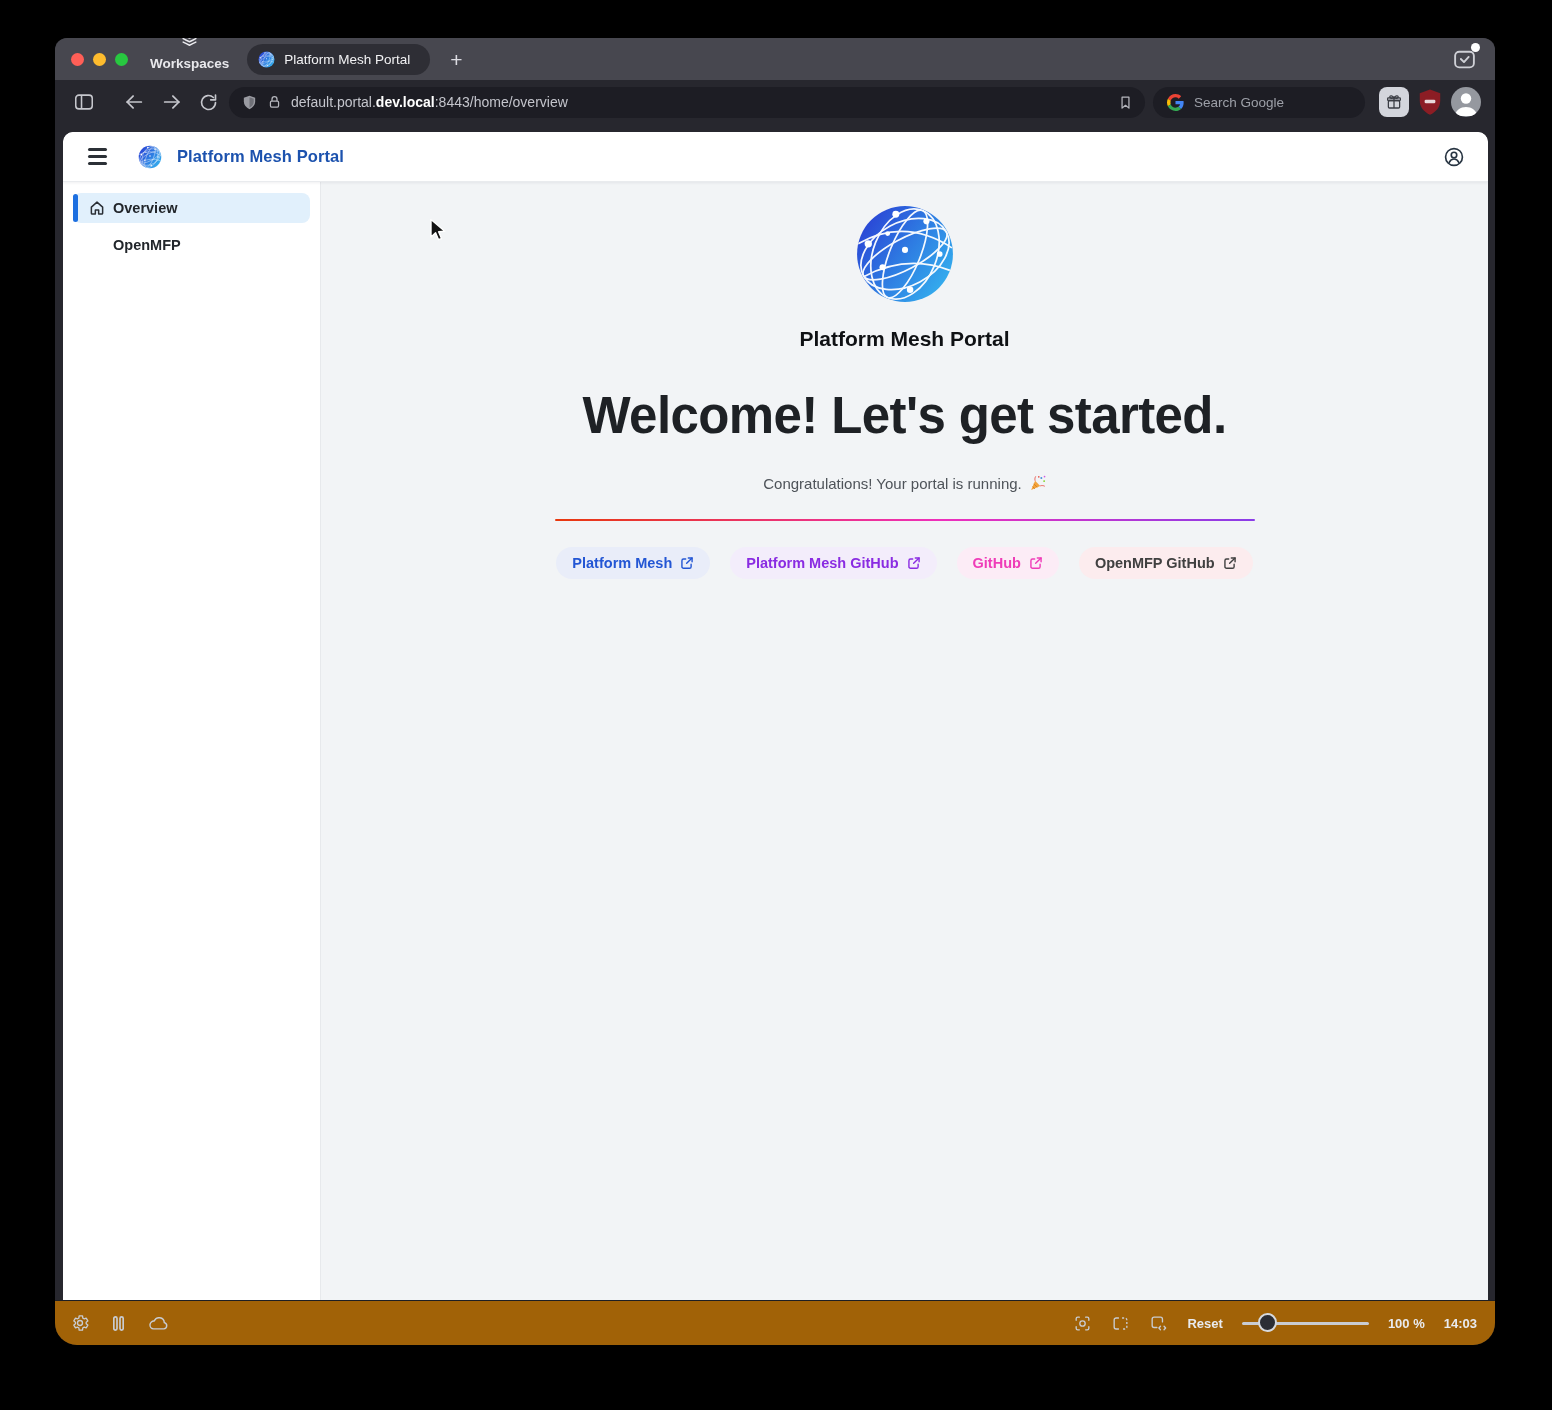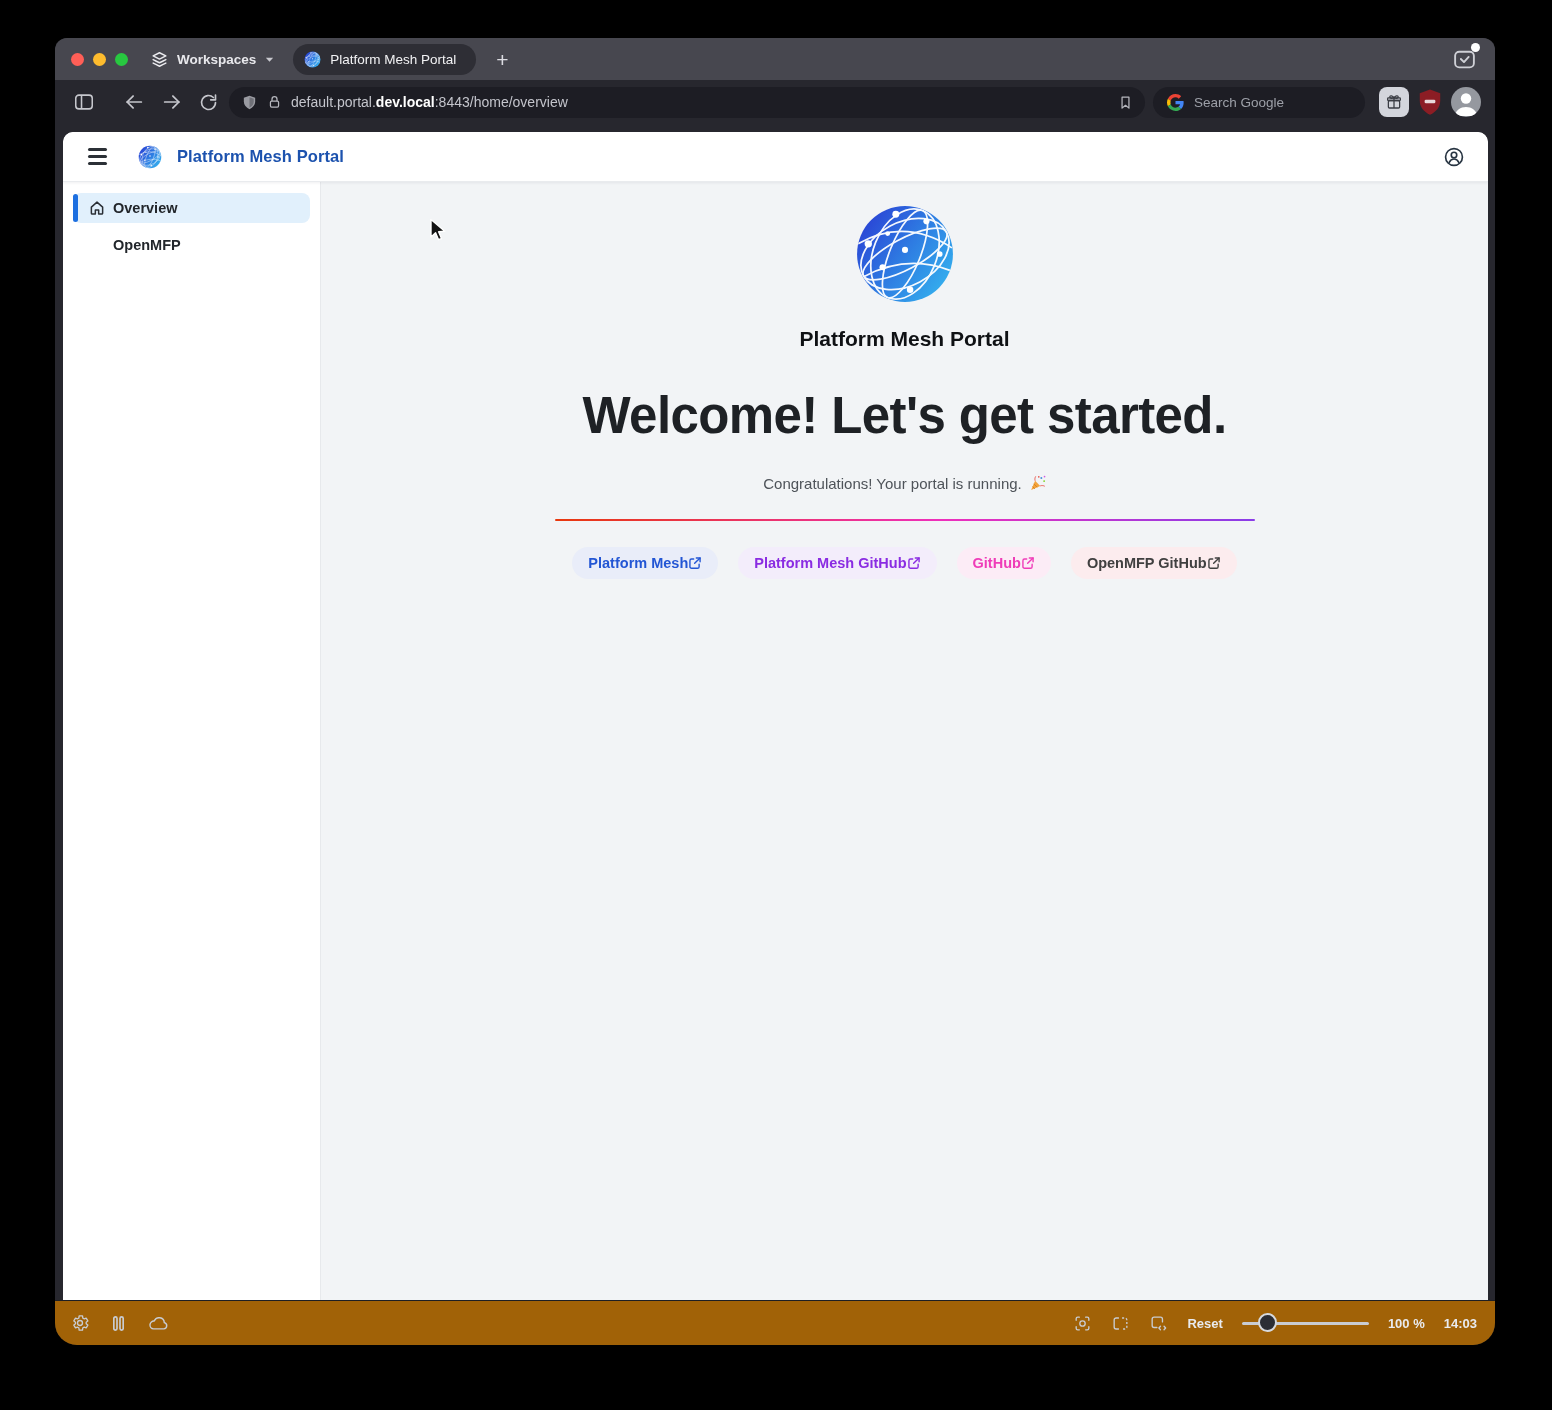--- a/index.html
+++ b/index.html
@@ -6,21 +6,21 @@
   *{box-sizing:border-box;}
   .stage{position:relative;width:1552px;height:1410px;background:#000;overflow:hidden;
          font-family:"Liberation Sans",sans-serif;-webkit-font-smoothing:antialiased;}
   .window{position:absolute;left:55px;top:38px;width:1440px;height:1307px;background:#27272e;
           border-radius:12px 12px 22px 22px;overflow:hidden;display:flex;flex-direction:column;}
 
   
   .tabbar{height:42px;background:#47474f;display:flex;align-items:center;padding:0 16px;flex:none;}
   .traffic{display:flex;gap:9px;margin-right:22px;}
   .tdot{width:13px;height:13px;border-radius:50%;}
-  .workspaces{display:flex;align-items:center;gap:8px;color:#e8e8ec;font-size:13.5px;font-weight:700;margin-right:18px;cursor:default;}
+  .workspaces{display:flex;align-items:center;gap:8px;color:#e8e8ec;font-size:13.5px;font-weight:700;margin-right:18px;cursor:default;flex-direction:column;}
   .tab{height:31px;background:#2e2e35;border-radius:16px;display:flex;align-items:center;gap:9px;
        padding:0 20px 0 11px;color:#f2f2f4;font-size:13.5px;font-weight:500;min-width:170px;}
   .newtab{color:#dcdce2;font-size:21px;font-weight:400;margin-left:14px;background:none;border:none;line-height:1;}
   .updates{margin-left:auto;position:relative;width:30px;height:26px;display:grid;place-items:center;}
   .updates .notif{position:absolute;right:-1px;top:-3px;width:9px;height:9px;border-radius:50%;background:#fff;}
 
   
   .navbar{height:44px;background:#27272e;display:flex;align-items:center;padding:12px 14px;flex:none;}
   .navico{display:grid;place-items:center;width:30px;height:30px;flex:none;}
   .urlbar{flex:1;height:31px;background:#1d1d24;border-radius:16px;display:flex;align-items:center;
@@ -57,21 +57,21 @@
   .breadcrumb .home{color:#3d74cc;margin-right:4px;}
   .breadcrumb .sep{color:#555b63;margin-right:4px;}
   .hero{display:flex;flex-direction:column;align-items:center;text-align:center;margin-top:21px;}
   .hero-globe{width:102px;height:102px;}
   .hero-brand{margin-top:22px;font-size:21px;font-weight:700;color:#0f1114;}
   .hero-heading{margin-top:35px;font-size:51px;font-weight:600;color:#1e2125;letter-spacing:-.6px;}
   .hero-msg{margin-top:30px;font-size:15px;color:#4e5359;display:flex;align-items:center;gap:7px;}
   .divider{margin-top:27px;width:700px;height:2px;border-radius:1px;
            background:linear-gradient(90deg,#e8380d,#ee2fbb 55%,#8a3ce8);}
   .links{margin-top:26px;display:flex;gap:20px;}
-  .pill{height:32px;border-radius:16px;display:flex;align-items:center;padding:0 16px;
+  .pill{height:32px;border-radius:16px;display:flex;align-items:center;gap:8px;padding:0 16px;
         font-size:14.5px;font-weight:600;border:none;}
 
   
   .statusbar{height:45px;background:#a16207;border-top:1px solid #1e1f24;display:flex;align-items:center;
              padding:0 18px 0 15px;color:#d6d9de;font-size:13px;flex:none;}
   .sb-left{display:flex;align-items:center;gap:21px;}
   .sb-right{margin-left:auto;display:flex;align-items:center;gap:19px;}
   .sb-label{font-weight:700;color:#e9ebef;}
   .slider{position:relative;width:127px;height:20px;}
   .slider .track{position:absolute;left:0;right:0;top:8.5px;height:3px;border-radius:2px;background:#c9ccd2;}

